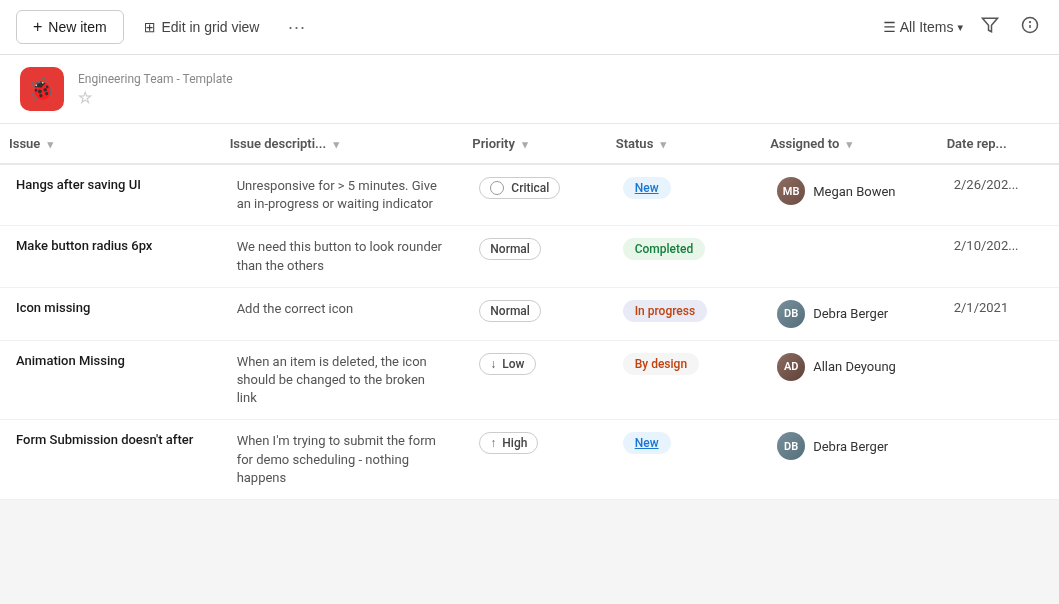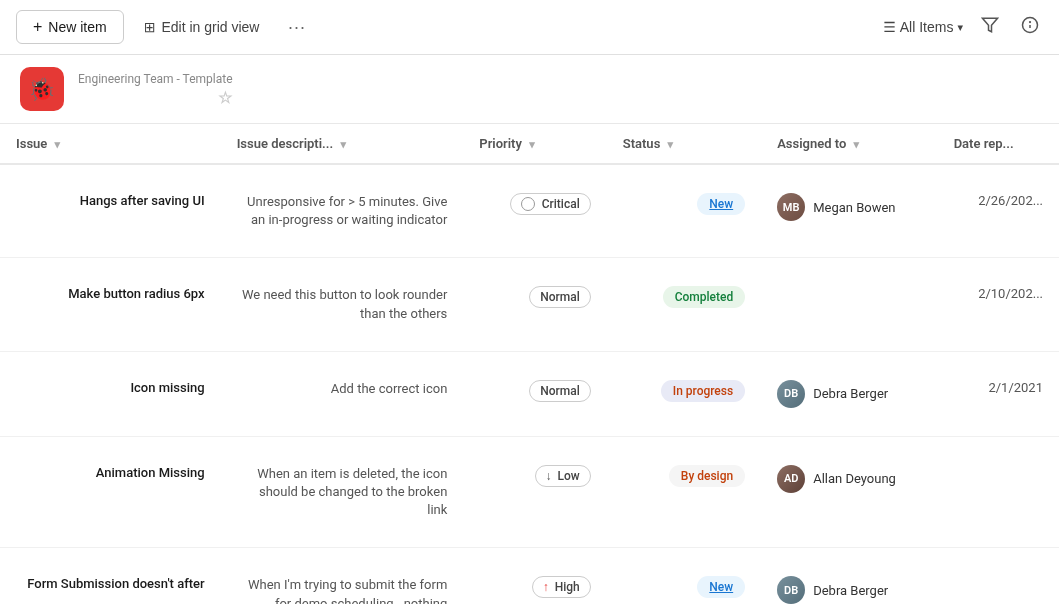--- a/index.html
+++ b/index.html
@@ -86,21 +86,21 @@
       height: 44px;
       background: #e53935;
       border-radius: 10px;
       display: flex;
       align-items: center;
       justify-content: center;
       font-size: 22px;
       color: #fff;
       flex-shrink: 0;
     }
-    .app-header-text { display: flex; flex-direction: column; align-items: flex-end; }
+    .app-header-text { display: flex; flex-direction: column; }
     .app-subtitle {
       font-size: 12px;
       color: #888;
       margin-bottom: 2px;
     }
     .app-title {
       font-size: 20px;
       font-weight: 600;
       color: #1a1a1a;
       display: flex;
@@ -118,35 +118,34 @@
       width: 100%;
       border-collapse: collapse;
       min-width: 900px;
     }
     thead tr {
       border-bottom: 2px solid #e8e8e8;
       border-top: 1px solid #e8e8e8;
     }
     th {
       text-align: left;
-      padding: 12px 16px;
+      padding: 12px 9px;
       font-size: 13px;
       font-weight: 600;
       color: #555;
       white-space: nowrap;
       background: #fff;
     }
     th .sort-icon { font-size: 11px; color: #aaa; margin-left: 4px; }
     td {
-      padding: 28px 16px;
+      padding: 12px 16px;
       vertical-align: top;
       border-bottom: 1px solid #f0f0f0;
       font-size: 13px;
       color: #333;
-      text-align: right;
     }
     .issue-name {
       font-weight: 500;
       color: #1a1a1a;
     }
     .issue-desc {
       color: #555;
       line-height: 1.4;
       max-width: 200px;
     }

